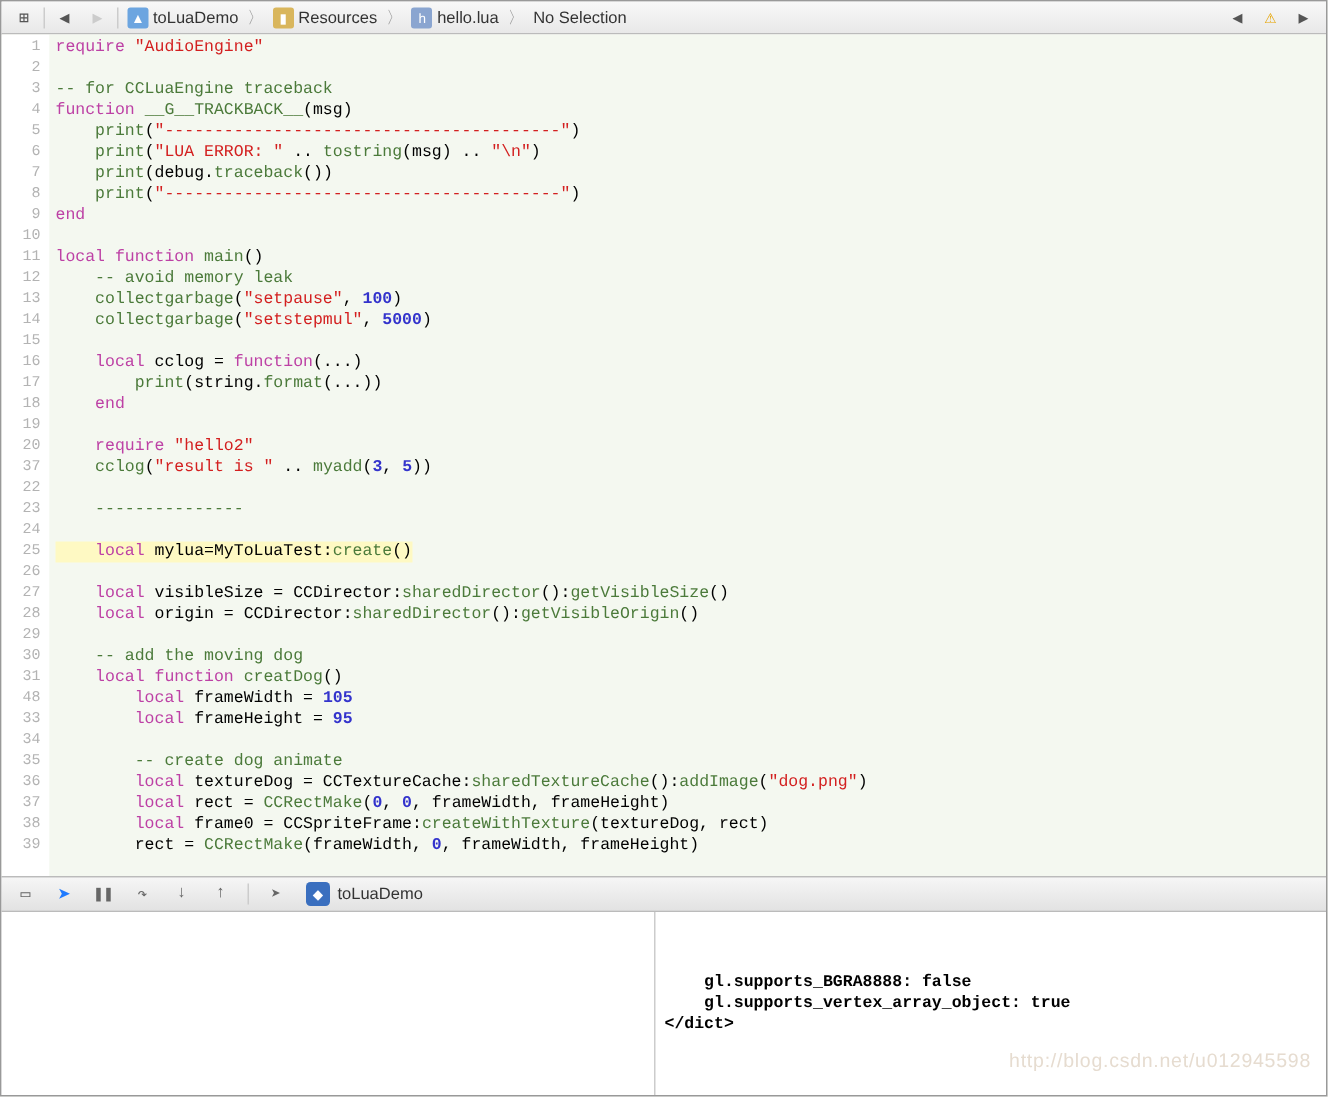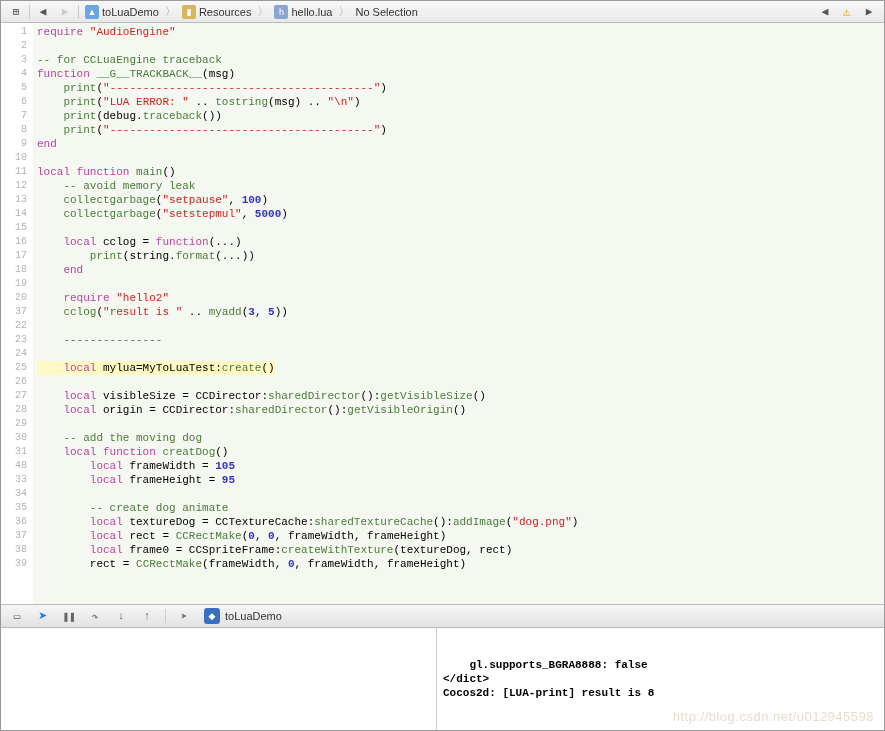--- a/index.html
+++ b/index.html
@@ -27,22 +27,22 @@
 .cm { color: #4b7a3a; }
 .hl { background: #fef9c3; display: inline-block; }
 .dash-row { color: #4b7a3a; }
 .bottom-bar { height: 24px; background: linear-gradient(#f6f6f6,#e2e2e2); border-top: 1px solid #bbb; border-bottom: 1px solid #bbb; display: flex; align-items: center; padding: 0 6px; gap: 6px; }
 .bb-btn { width: 20px; height: 18px; display: flex; align-items: center; justify-content: center; color: #666; cursor: pointer; }
 .bb-btn.blue { color: #1f7aff; font-size: 15px; }
 .bb-target { display: flex; align-items: center; font-family: -apple-system, Helvetica, Arial, sans-serif; font-size: 11px; color: #333; margin-left: 4px; }
 .target-icon { width: 16px; height: 16px; background: #3a6fbf; border-radius: 3px; margin-right: 5px; display: flex; align-items: center; justify-content: center; color: #fff; font-size: 9px; }
 .console { flex: 0 0 98px; display: flex; background: #fff; }
 .console-left { flex: 1; border-right: 1px solid #ccc; }
-.console-right { flex: 1; padding: 2px 6px; font-size: 11px; line-height: 14px; font-weight: bold; color: #000; white-space: pre; position: relative; }
-.watermark { position: absolute; right: 10px; bottom: 6px; color: #e6dcd0; font-size: 13px; font-family: Arial; font-weight: normal; letter-spacing: 0.5px; }
+.console-right { flex: 1; padding: 12px 6px; font-size: 11px; line-height: 14px; font-weight: bold; color: #000; white-space: pre; position: relative; }
+.watermark { position: absolute; right: 10px; bottom: 16px; color: #e6dcd0; font-size: 13px; font-family: Arial; font-weight: normal; letter-spacing: 0.5px; }
 </style>
 </head>
 <body>
 
 <div class="toolbar">
   <div class="tb-btn">⊞</div>
   <div class="tb-sep"></div>
   <div class="tb-btn">◀</div>
   <div class="tb-btn" style="color:#ccc">▶</div>
   <div class="tb-sep"></div>
@@ -129,15 +129,15 @@
   <div class="bb-btn">➤</div>
   <div class="bb-target">
     <span class="target-icon">◆</span>
     <span>toLuaDemo</span>
   </div>
 </div>
 
 <div class="console">
   <div class="console-left"></div>
   <div class="console-right" id="console">
-    <div>    gl.supports_BGRA8888: false</div><div>&lt;/dict&gt;</div><div>Cocos2d: [LUA-print] result is 8</div><div class="watermark">http://blog.csdn.net/u012945598</div>
+    <div>    gl.supports_BGRA8888: false</div><div>    gl.supports_vertex_array_object: true</div><div>&lt;/dict&gt;</div><div class="watermark">http://blog.csdn.net/u012945598</div>
   </div>
 </div>
 
 </body></html>

